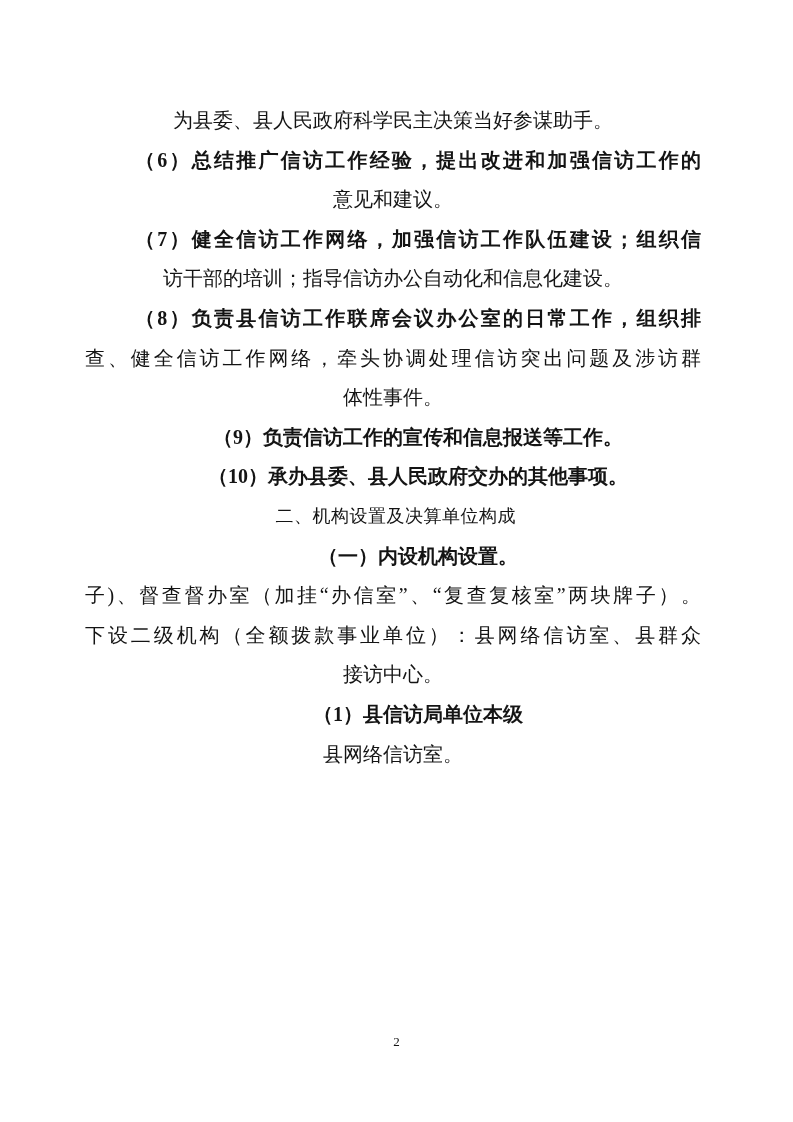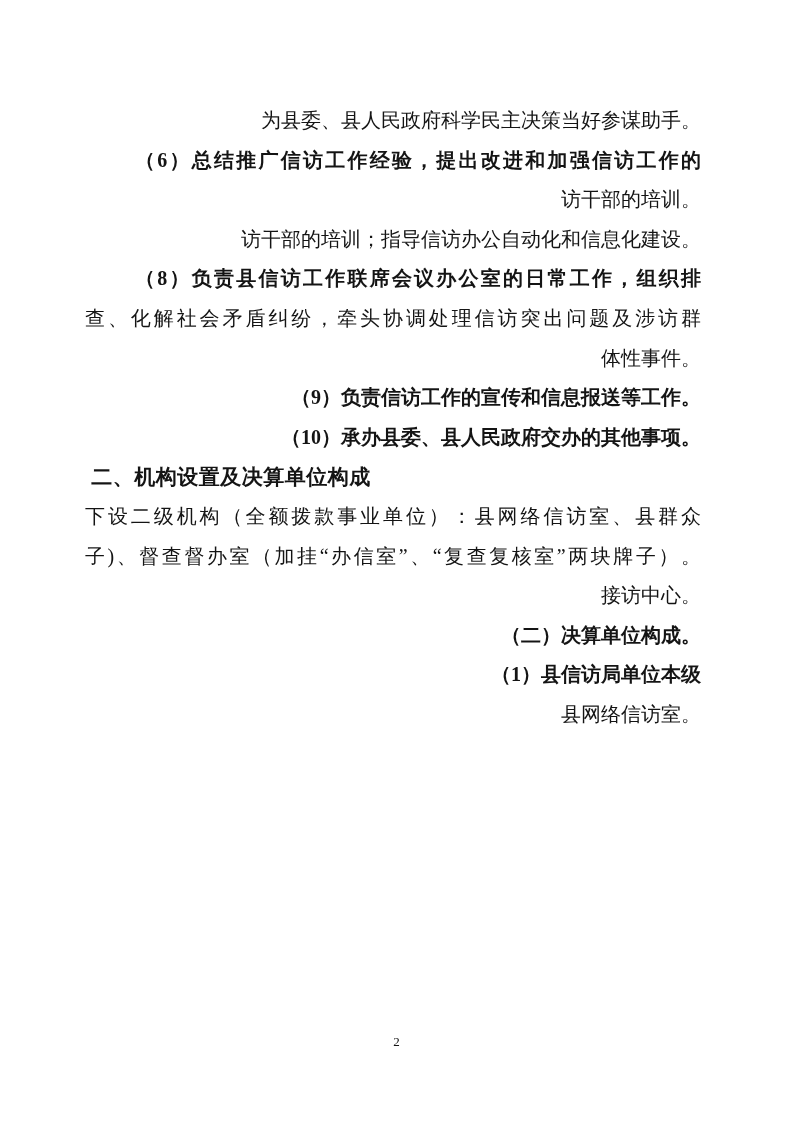--- a/index.html
+++ b/index.html
@@ -21,36 +21,37 @@
     left: 85px;
     top: 101px;
     width: 616px;
   }
   .para { margin: 0; padding: 0; }
   .line {
     height: 39.6px;
     line-height: 39.6px;
     font-size: 20px;
     white-space: normal;
-    text-align: right;
+    text-align: center;
   }
   .line.full {
     text-align: justify;
     text-align-last: justify;
   }
   .line.indent-wide   { text-indent: 2.5em; font-weight: bold; }
   .line.indent-small  { text-indent: 0.5em; }
   .heading {
     height: 39.6px;
     line-height: 39.6px;
-    font-size: 21px;
-    font-weight: 700;
+    font-size: 18px;
+    font-weight: 400;
     font-family: "Liberation Sans", sans-serif;
     text-indent: 0.3em;
     letter-spacing: 0.5px;
+    text-align: center;
   }
   #page-number {
     position: absolute;
     left: 0;
     top: 1034px;
     width: 100%;
     text-align: center;
     font-size: 13px;
     font-family: "Liberation Serif", serif;
     color: #141414;
@@ -59,44 +60,45 @@
 </head>
 <body>
 
 <div id="page">
   <div id="doc-body">
       <div class="para">
         <div class="line">为县委、县人民政府科学民主决策当好参谋助手。</div>
       </div>
       <div class="para">
         <div class="line full indent-wide">（6）总结推广信访工作经验，提出改进和加强信访工作的</div>
-        <div class="line">访干部的培训。</div>
+        <div class="line">意见和建议。</div>
       </div>
       <div class="para">
+        <div class="line full indent-wide">（7）健全信访工作网络，加强信访工作队伍建设；组织信</div>
         <div class="line">访干部的培训；指导信访办公自动化和信息化建设。</div>
       </div>
       <div class="para">
         <div class="line full indent-wide">（8）负责县信访工作联席会议办公室的日常工作，组织排</div>
-        <div class="line full">查、化解社会矛盾纠纷，牵头协调处理信访突出问题及涉访群</div>
+        <div class="line full">查、健全信访工作网络，牵头协调处理信访突出问题及涉访群</div>
         <div class="line">体性事件。</div>
       </div>
       <div class="para">
         <div class="line indent-wide">（9）负责信访工作的宣传和信息报送等工作。</div>
       </div>
       <div class="para">
         <div class="line indent-wide">（10）承办县委、县人民政府交办的其他事项。</div>
       </div>
       <div class="heading">二、机构设置及决算单位构成</div>
       <div class="para">
-        <div class="line full">下设二级机构（全额拨款事业单位）：县网络信访室、县群众</div>
-        <div class="line full">子)、督查督办室（加挂“办信室”、“复查复核室”两块牌子）。</div>
-        <div class="line">接访中心。</div>
+        <div class="line indent-wide">（一）内设机构设置。</div>
       </div>
       <div class="para">
-        <div class="line indent-wide">（二）决算单位构成。</div>
+        <div class="line full">子)、督查督办室（加挂“办信室”、“复查复核室”两块牌子）。</div>
+        <div class="line full">下设二级机构（全额拨款事业单位）：县网络信访室、县群众</div>
+        <div class="line">接访中心。</div>
       </div>
       <div class="para">
         <div class="line indent-wide">（1）县信访局单位本级</div>
       </div>
       <div class="para">
         <div class="line">县网络信访室。</div>
       </div>
     </div>
   <div id="page-number">2</div>
 </div>

